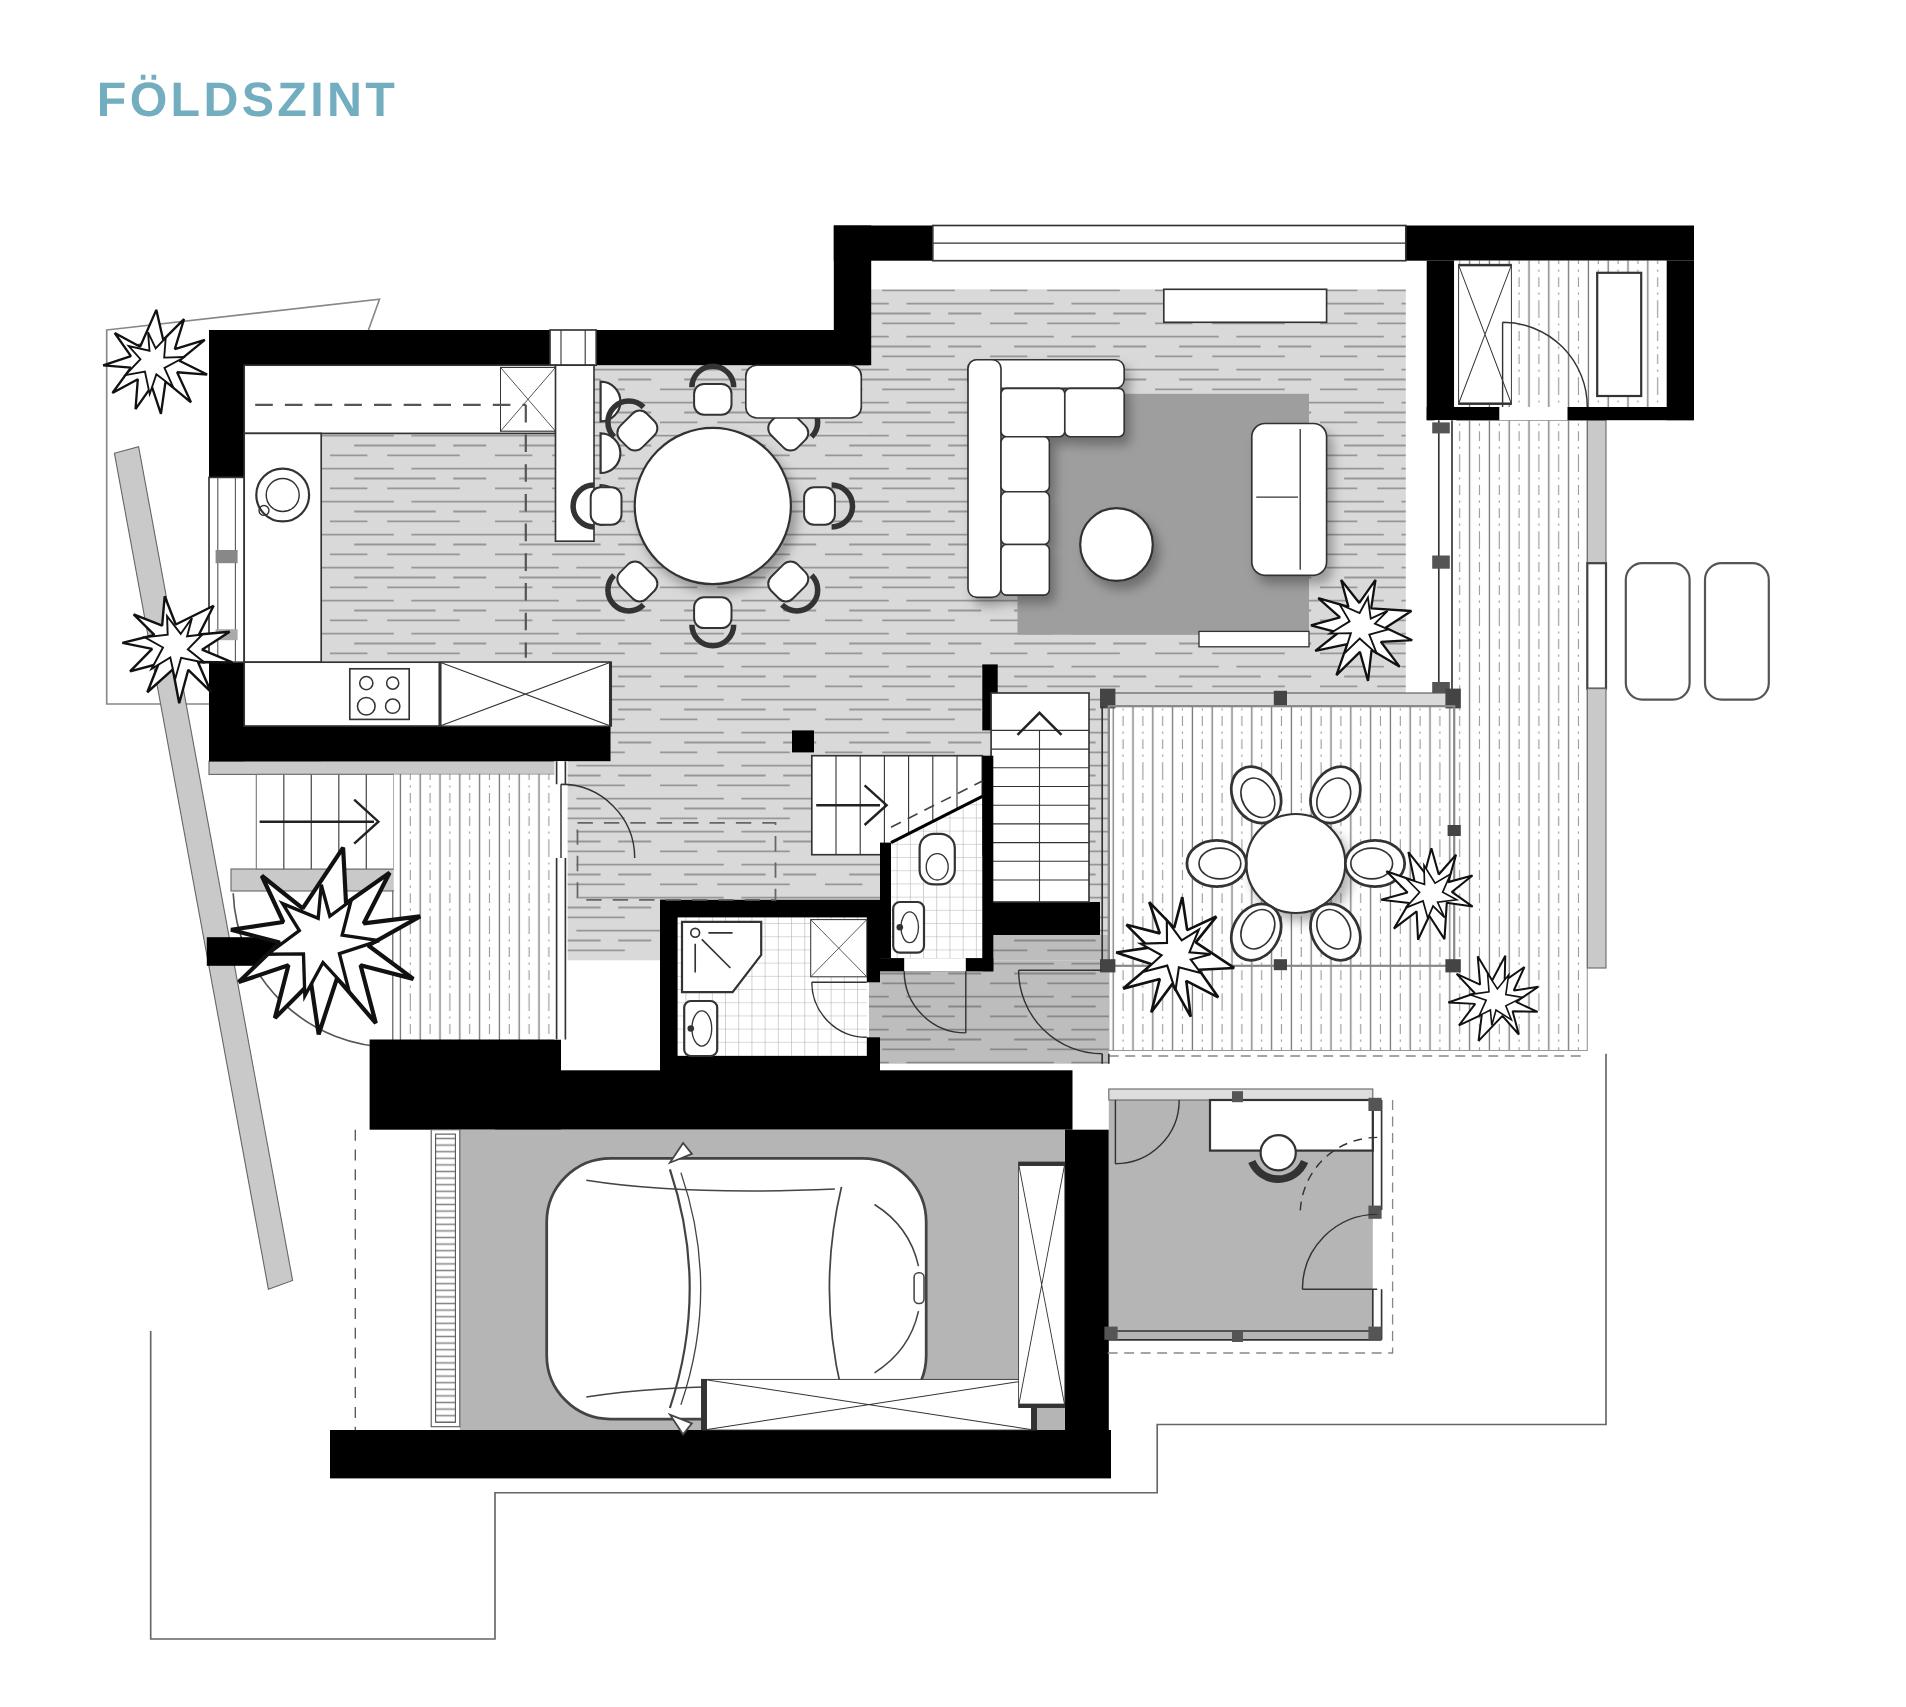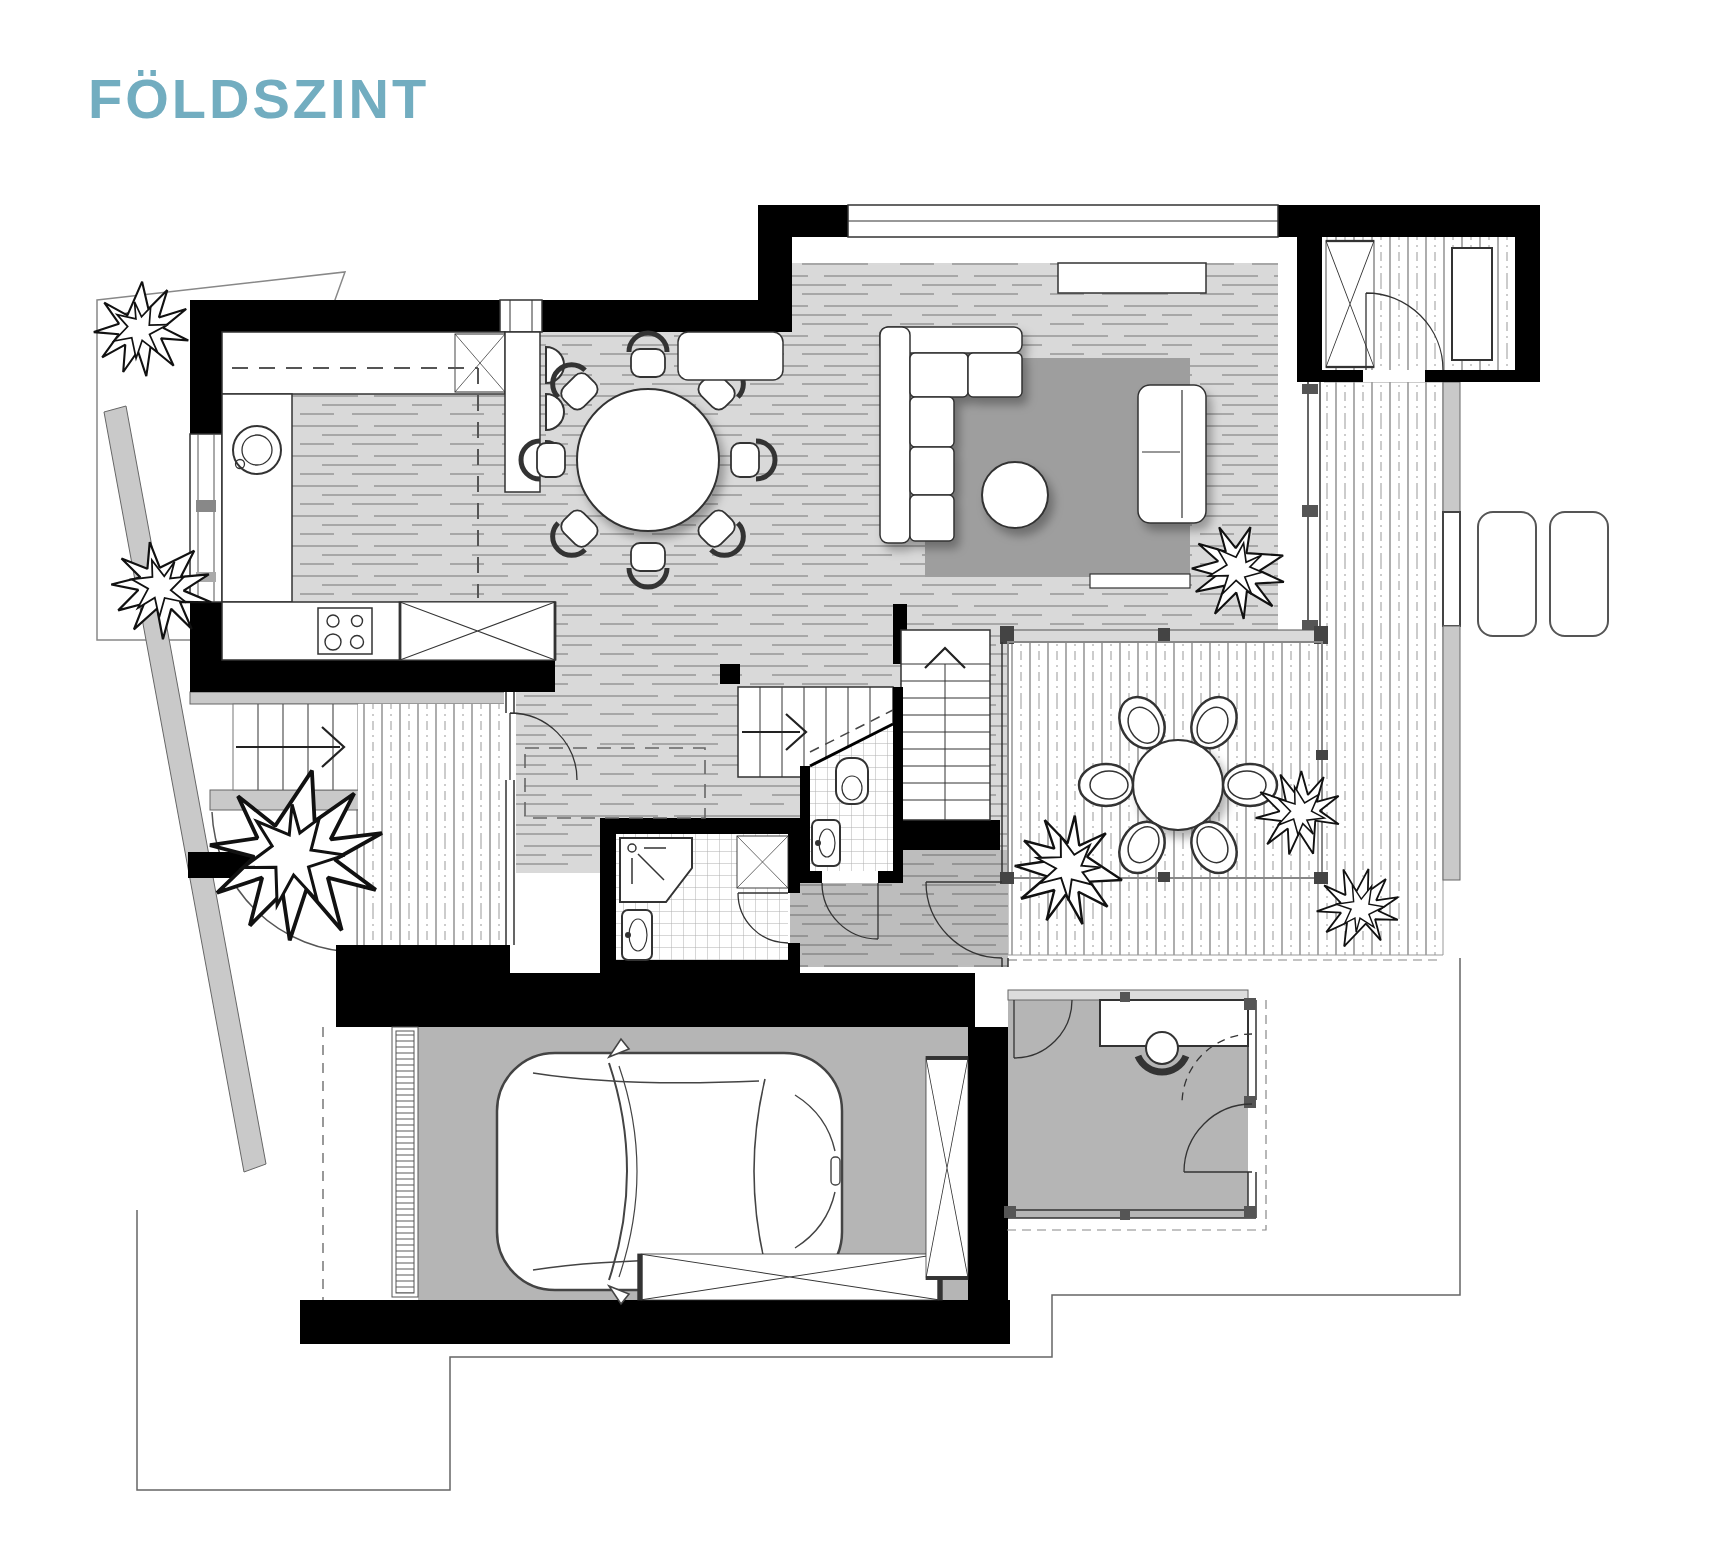--- a/index.html
+++ b/index.html
@@ -1,19 +1,19 @@
 <!DOCTYPE html>
 <html><head>
 <meta charset="utf-8">
 <style>
   html,body{margin:0;padding:0;background:#fff;}
   .page{position:relative;width:1733px;height:1552px;background:#fff;overflow:hidden;
         font-family:"Liberation Sans", sans-serif;}
   .plan-title{position:absolute;left:88px;top:66px;margin:0;
-        font-size:56px;font-weight:bold;letter-spacing:3px;color:#72adc0;}
+        font-size:44px;font-weight:bold;letter-spacing:3px;color:#72adc0;}
   svg{position:absolute;left:0;top:0;}
   .shadow{filter:url(#ds);}
 </style>
 </head>
 <body>
 
 <div class="page">
   <h1 class="plan-title">FÖLDSZINT</h1>
 
   <svg width="1733" height="1552" viewBox="0 0 1733 1552">

